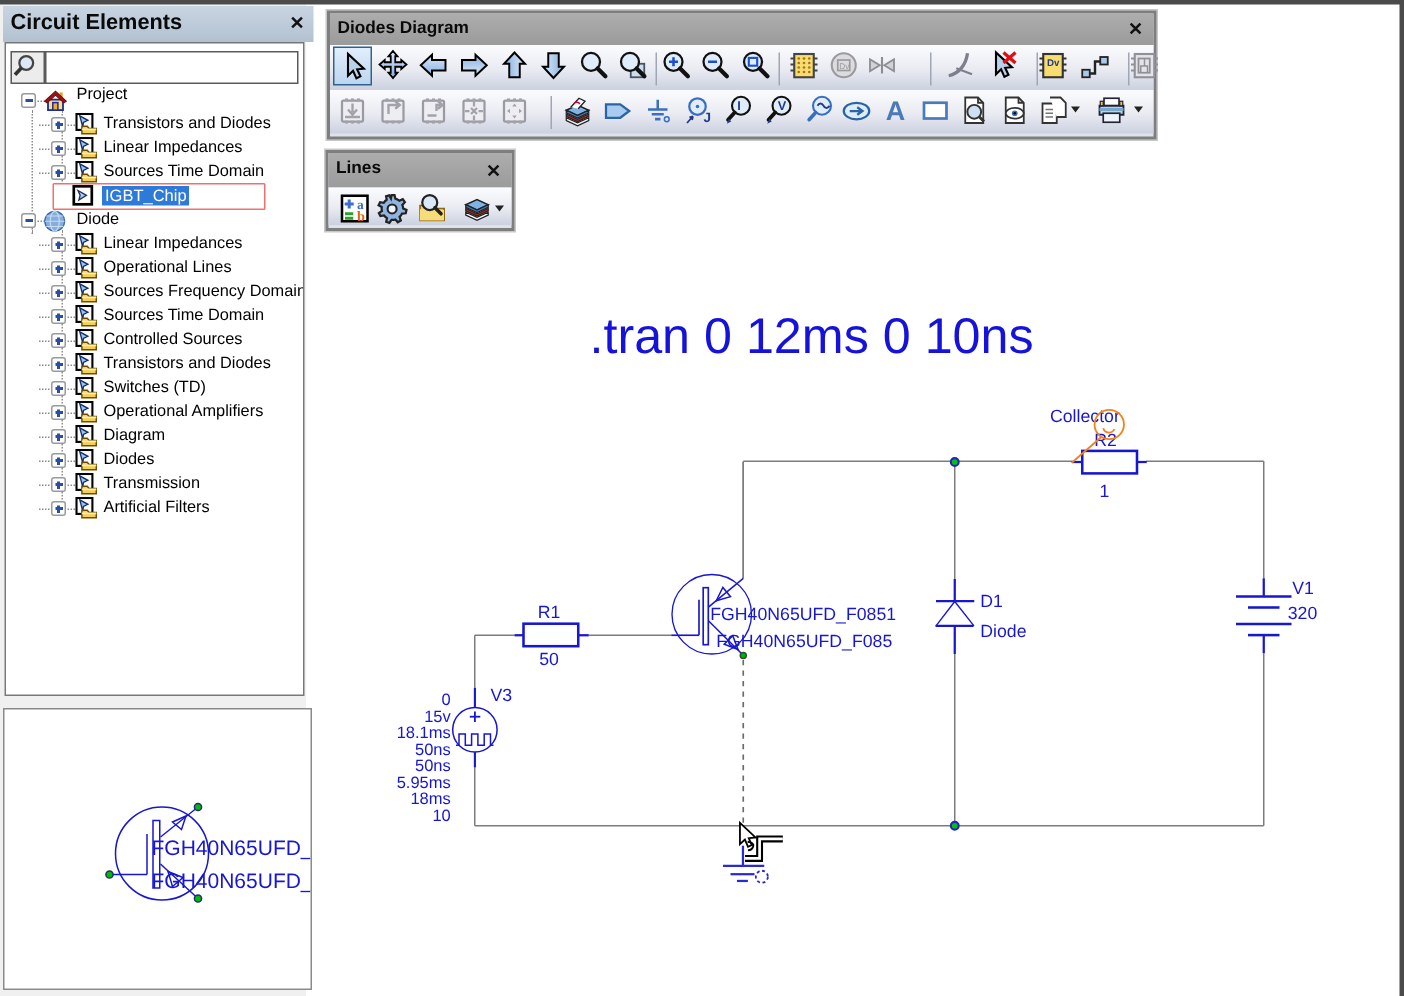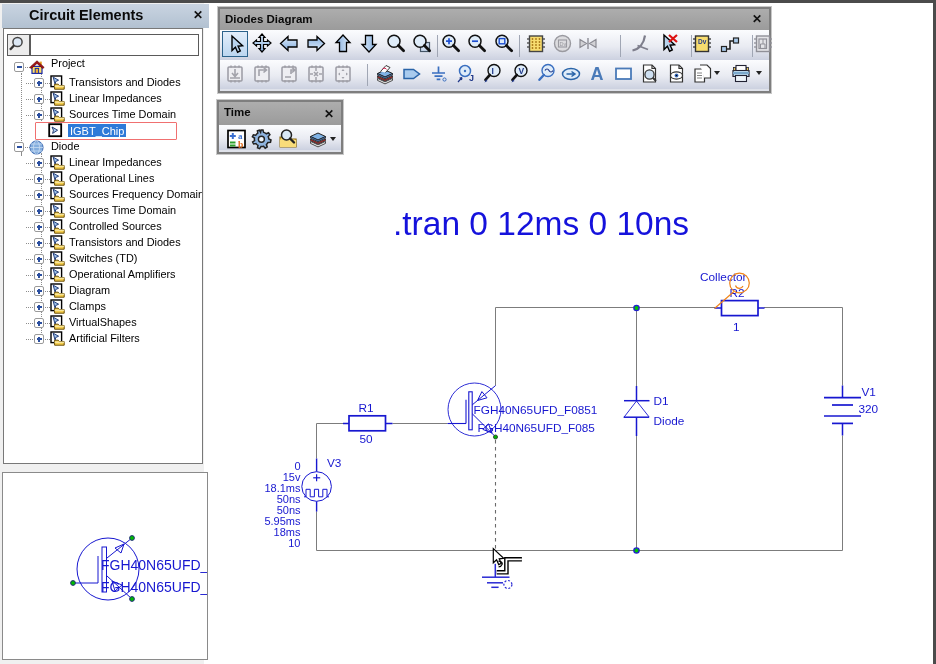--- a/index.html
+++ b/index.html
@@ -3,21 +3,21 @@
 <meta charset="utf-8">
 <style>
   html,body{margin:0;padding:0;}
   body{width:936px;height:664px;overflow:hidden;font-family:"Liberation Sans",sans-serif;background:#ffffff;}
   #app{position:relative;width:936px;height:664px;background:#ffffff;overflow:hidden;}
   .abs{position:absolute;}
   #topbar{left:0;top:0;width:936px;height:3px;background:#4b4b4b;}
   #rightbar{left:933px;top:0;width:3px;height:664px;background:#4b4b4b;}
   #leftcol{left:0;top:3px;width:204px;height:661px;background:#f0f0f0;}
   #lp-title{left:2px;top:1px;width:207px;height:24px;background:linear-gradient(180deg,#c9d4e1,#b2c1d1);}
-  #lp-title .t{position:absolute;left:5px;top:3px;font-size:14.5px;font-weight:bold;color:#0a0a0a;margin-left:22px;}
+  #lp-title .t{position:absolute;left:5px;top:3px;font-size:14.5px;font-weight:bold;color:#0a0a0a;}
   #lp-title .x{position:absolute;left:191px;top:4px;font-size:12px;font-weight:bold;color:#111;}
   #lp-body{left:3px;top:25px;width:198px;height:434px;background:#ffffff;border:1px solid #787878;overflow:hidden;}
   #searchbtn{left:3px;top:5px;width:21px;height:20px;background:#ececec;border:1px solid #5a5a5a;}
   #searchbox{left:26px;top:5px;width:167px;height:20px;background:#ffffff;border:1px solid #5a5a5a;}
   #tree{font-size:10.9px;color:#000;}
   #tree .lbl{white-space:nowrap;}
   .pm{width:8px;height:8px;background:#fff;border:1px solid #9a9a9a;border-radius:2px;}
   .pm .h{position:absolute;left:1.5px;top:3.25px;width:5px;height:1.5px;background:#2b4fa0;}
   .pm .v{position:absolute;left:3.25px;top:1.5px;width:1.5px;height:5px;background:#2b4fa0;}
   .dotl{border-top:1px dotted #8c8c8c;height:0;}
@@ -489,21 +489,21 @@
 <rect x="3" y="9" width="16" height="2" fill="#7aa8cc"></rect>
 <rect x="5.5" y="12.5" width="11" height="6" fill="#eef4fa" stroke="#223" stroke-width="1.1"></rect>
 <rect x="3.5" y="4.5" width="2" height="3" fill="#e8c85a" stroke="#223" stroke-width="0.8"></rect>
 <rect x="16.5" y="4.5" width="2" height="3" fill="#e8c85a" stroke="#223" stroke-width="0.8"></rect>
         </svg>
       </div>
 <div class="drop" style="left:535.5px;top:62px"></div>
 </div>
 <div class="win" id="tools" style="left:217px;top:100px;width:122px;height:50px">
 <div class="tbar" style="height:23px">
-        <span class="t">Time</span>
+        <span class="t">Lines</span>
         <span class="x" style="top:5px">✕</span>
       </div>
 <div class="tb" style="top:23px;height:25px"></div>
 <div class="btn" style="left:4.5px;top:24px">
         <svg width="22" height="22" viewBox="0 0 22 22">
           <rect x="2" y="2.5" width="17" height="17" fill="#fff" stroke="#000" stroke-width="1.7"></rect>
 <path d="M6.8 5 V11 M3.8 8 H9.8" stroke="#3a6fd0" stroke-width="2"></path>
 <path d="M4 14.5 H9.5 M4 17.5 H9.5" stroke="#2ca02c" stroke-width="1.9"></path>
 <text x="12" y="11" font-size="9" font-weight="bold" fill="#3a6fd0" font-family="Liberation Serif">a</text>
 <text x="12" y="19.5" font-size="9.5" font-weight="bold" fill="#e06818" font-family="Liberation Serif">b</text>
@@ -740,34 +740,34 @@
             <span class="h"></span>
             <span class="v"></span>
           </span>
 <span class="abs dotl" style="left:41px;top:250px;width:5px"></span>
 <svg class="abs" style="left:46px;top:242px" width="15" height="15" viewBox="0 0 15 15">
 <rect x="1" y="1" width="10.6" height="10.6" fill="#fff" stroke="#000" stroke-width="1.4"></rect>
 <path d="M3.2 2.2 L8.6 5.2 L5.6 6.6 L5.2 9.8 Z" fill="#9cc2ec" stroke="#16306e" stroke-width="0.9"></path>
 <path d="M4.6 9.2 h3.6 l1.2 1.4 h4.8 v3.6 h-9.6 z" fill="#f6cf4e" stroke="#6b4f08" stroke-width="1"></path>
 <path d="M4.6 11.2 h9.6" stroke="#fdf0b8" stroke-width="1.1"></path>
 </svg>
-<span class="abs lbl" style="left:65px;top:243px">Clamps</span>
+<span class="abs lbl" style="left:65px;top:243px">Diodes</span>
 <span class="abs dotl" style="left:22px;top:266px;width:7px"></span>
 <span class="pm abs" style="left:30px;top:261px">
             <span class="h"></span>
             <span class="v"></span>
           </span>
 <span class="abs dotl" style="left:41px;top:266px;width:5px"></span>
 <svg class="abs" style="left:46px;top:258px" width="15" height="15" viewBox="0 0 15 15">
 <rect x="1" y="1" width="10.6" height="10.6" fill="#fff" stroke="#000" stroke-width="1.4"></rect>
 <path d="M3.2 2.2 L8.6 5.2 L5.6 6.6 L5.2 9.8 Z" fill="#9cc2ec" stroke="#16306e" stroke-width="0.9"></path>
 <path d="M4.6 9.2 h3.6 l1.2 1.4 h4.8 v3.6 h-9.6 z" fill="#f6cf4e" stroke="#6b4f08" stroke-width="1"></path>
 <path d="M4.6 11.2 h9.6" stroke="#fdf0b8" stroke-width="1.1"></path>
 </svg>
-<span class="abs lbl" style="left:65px;top:259px">VirtualShapes</span>
+<span class="abs lbl" style="left:65px;top:259px">Transmission</span>
 <span class="abs dotl" style="left:22px;top:282px;width:7px"></span>
 <span class="pm abs" style="left:30px;top:277px">
             <span class="h"></span>
             <span class="v"></span>
           </span>
 <span class="abs dotl" style="left:41px;top:282px;width:5px"></span>
 <svg class="abs" style="left:46px;top:274px" width="15" height="15" viewBox="0 0 15 15">
 <rect x="1" y="1" width="10.6" height="10.6" fill="#fff" stroke="#000" stroke-width="1.4"></rect>
 <path d="M3.2 2.2 L8.6 5.2 L5.6 6.6 L5.2 9.8 Z" fill="#9cc2ec" stroke="#16306e" stroke-width="0.9"></path>
 <path d="M4.6 9.2 h3.6 l1.2 1.4 h4.8 v3.6 h-9.6 z" fill="#f6cf4e" stroke="#6b4f08" stroke-width="1"></path>

